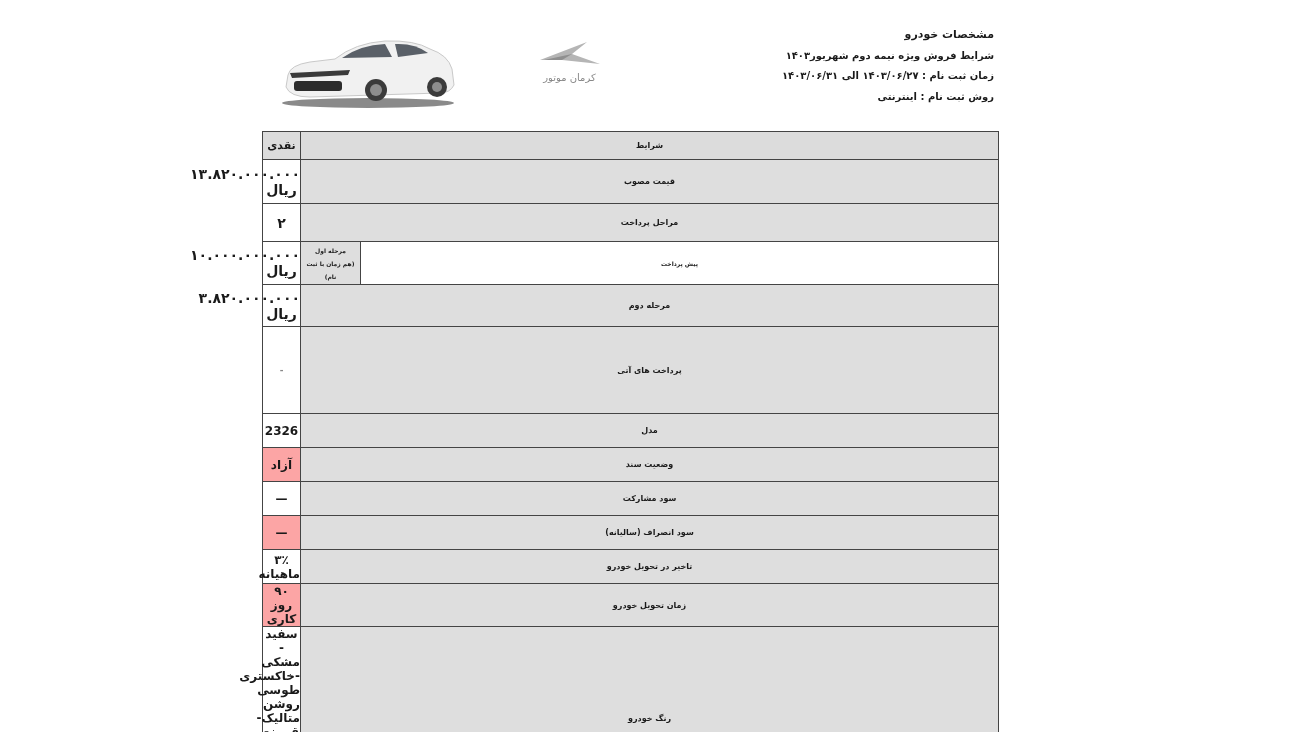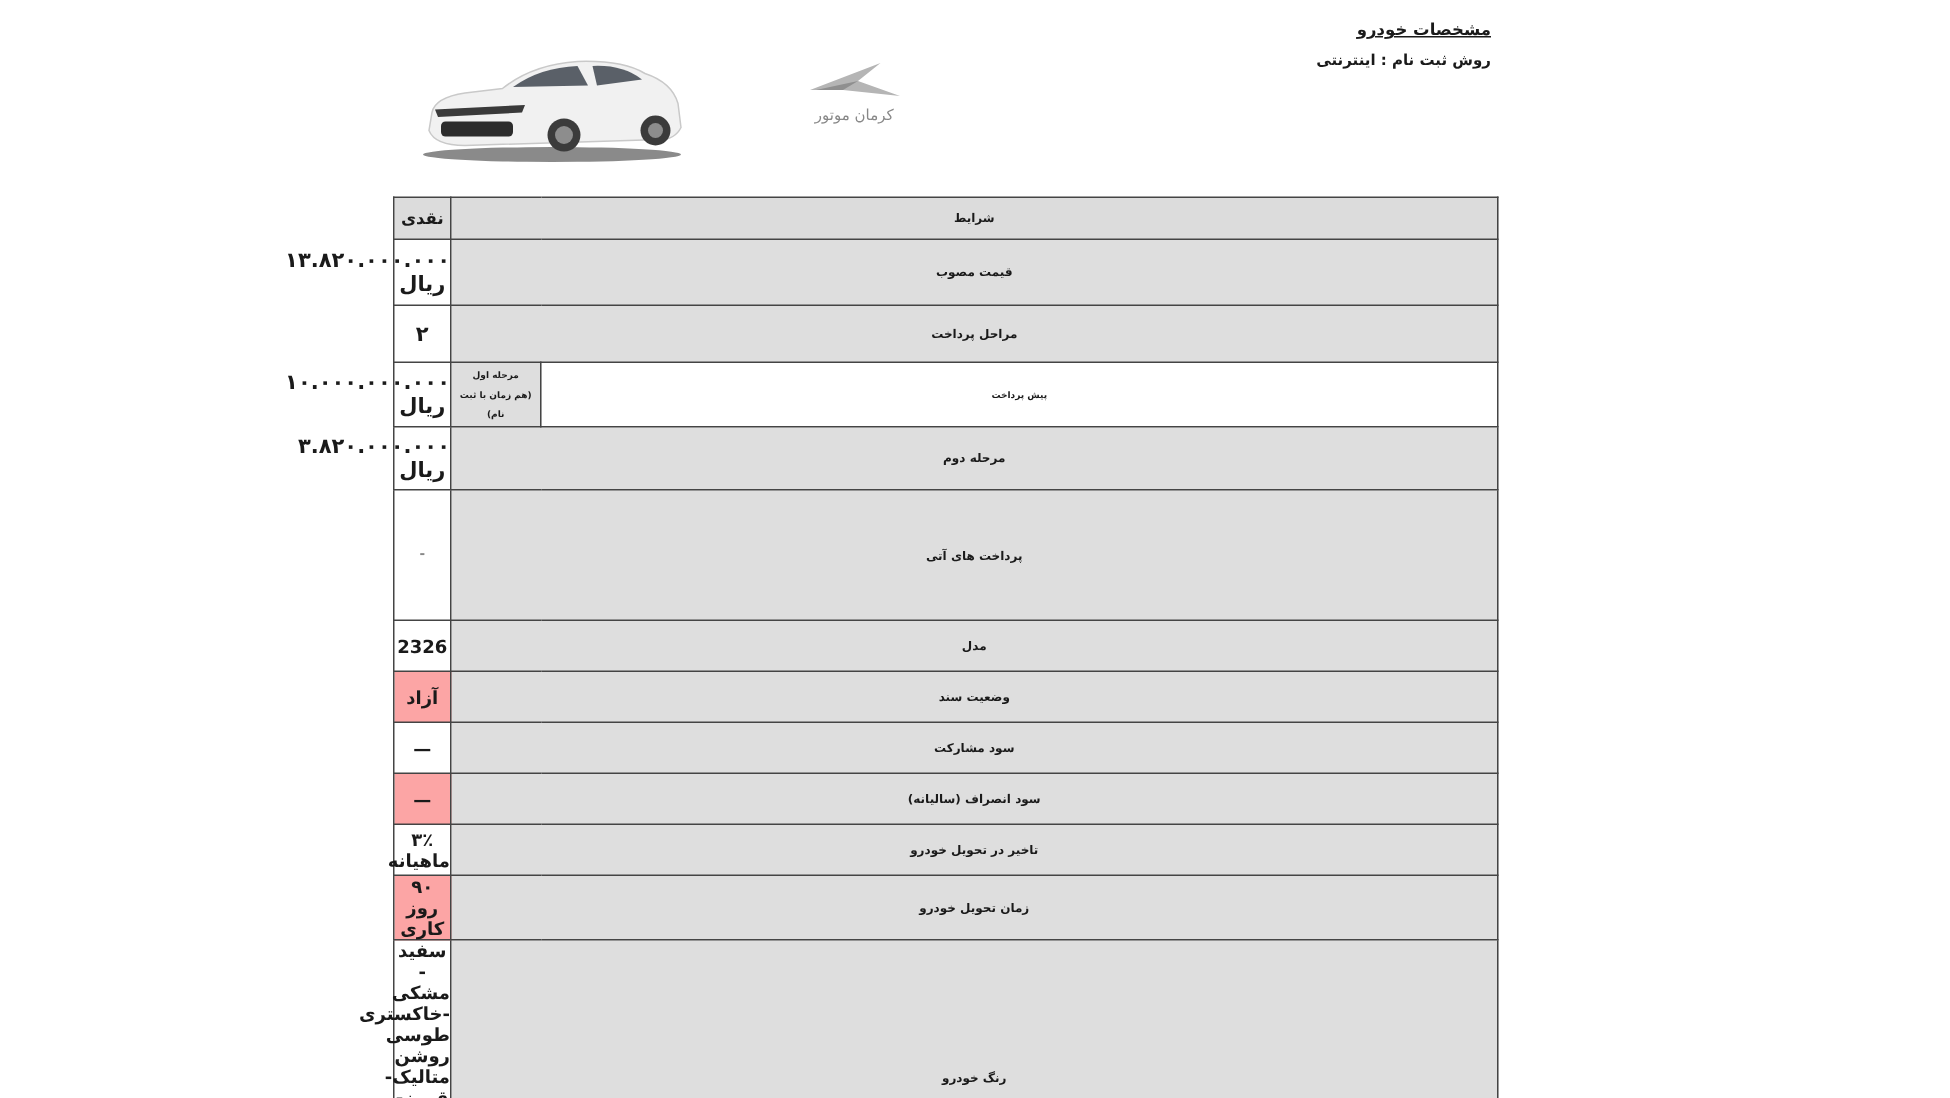--- a/index.html
+++ b/index.html
@@ -3,21 +3,21 @@
   <meta charset="utf-8">
   <style>
     * { box-sizing: border-box; margin: 0; padding: 0; }
     html, body { width: 1300px; height: 732px; overflow: hidden; background: #ffffff; }
     body { font-family: "DejaVu Sans", "Liberation Sans", sans-serif; color: #1a1a1a; position: relative; }
 
     .header-info {
       position: absolute; right: 306px; top: 10px; width: 230px;
       direction: rtl; text-align: right; font-weight: bold; font-size: 10px; line-height: 20.5px;
     }
-    .header-info .title { text-decoration: underline; font-size: 11px; }
+    .header-info .title { font-size: 11px; margin-top: 15px; }
 
     .logo { position: absolute; left: 532px; top: 38px; width: 75px; height: 55px; }
     .logo-text { position: absolute; left: 0; right: 0; top: 34px; text-align: center; font-size: 10px; color: #888; font-weight: normal; direction: rtl; letter-spacing: -0.3px; }
 
     .car { position: absolute; left: 280px; top: 35px; width: 178px; height: 75px; }
 
     table.spec {
       position: absolute; left: 262px; top: 131px; width: 736px;
       border-collapse: collapse; direction: rtl; table-layout: fixed;
     }
@@ -27,20 +27,22 @@
     td.lbl-side { background: #ffffff; font-size: 6px; font-weight: bold; width: 38px; }
     td.val { font-size: 14px; font-weight: bold; }
     td.val.shade { background: #fca5a5; }
     tr.hdr td { background: #dcdcdc; }
   </style>
 </head>
 <body>
 
 <div class="header-info">
   <div class="title">مشخصات خودرو</div>
+  <div>شرایط فروش ویژه نیمه دوم شهریور۱۴۰۳</div>
+  <div>زمان ثبت نام : ۱۴۰۳/۰۶/۲۷ الی ۱۴۰۳/۰۶/۳۱</div>
   <div>روش ثبت نام : اینترنتی</div>
 </div>
 
 <div class="logo">
   <svg width="75" height="34" viewBox="0 0 75 34">
     <path d="M8 22 L55 4 L40 16 L68 26 L30 22 Z" fill="#b5b5b5"></path>
     <path d="M12 22 L40 16 L30 22 Z" fill="#8f8f8f"></path>
   </svg>
   <div class="logo-text">کرمان موتور</div>
 </div>

